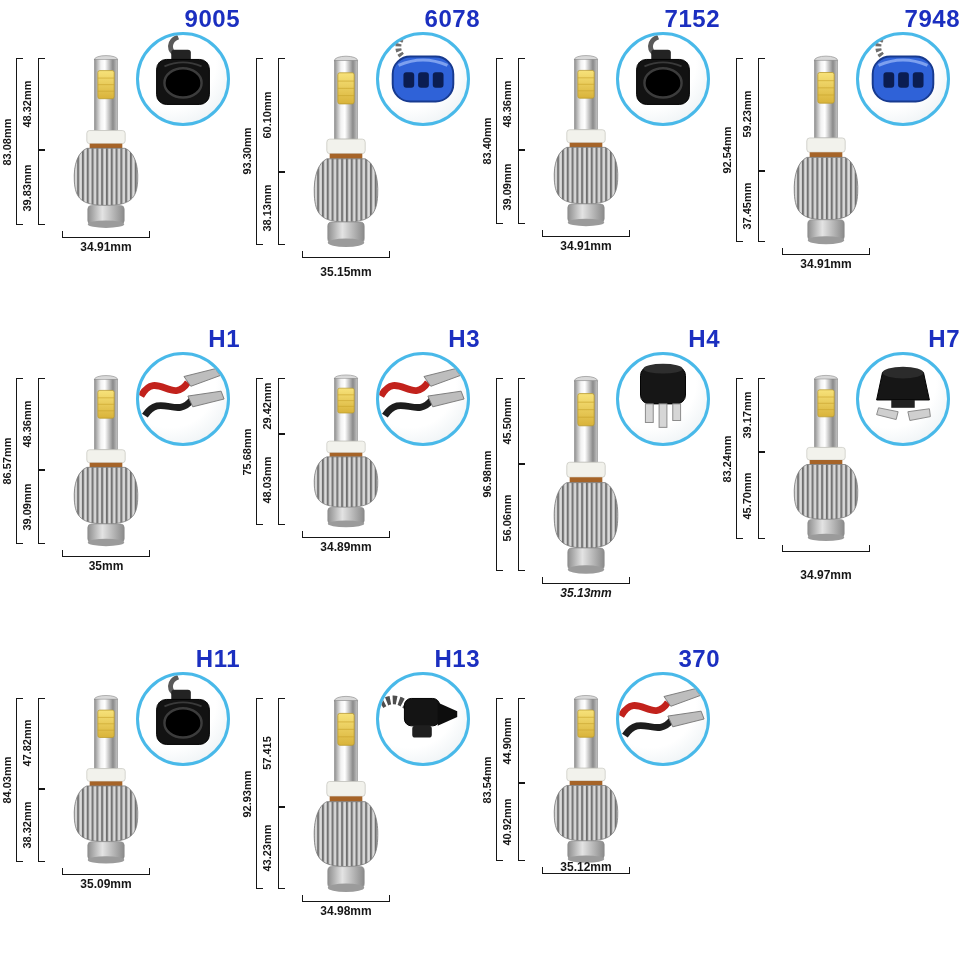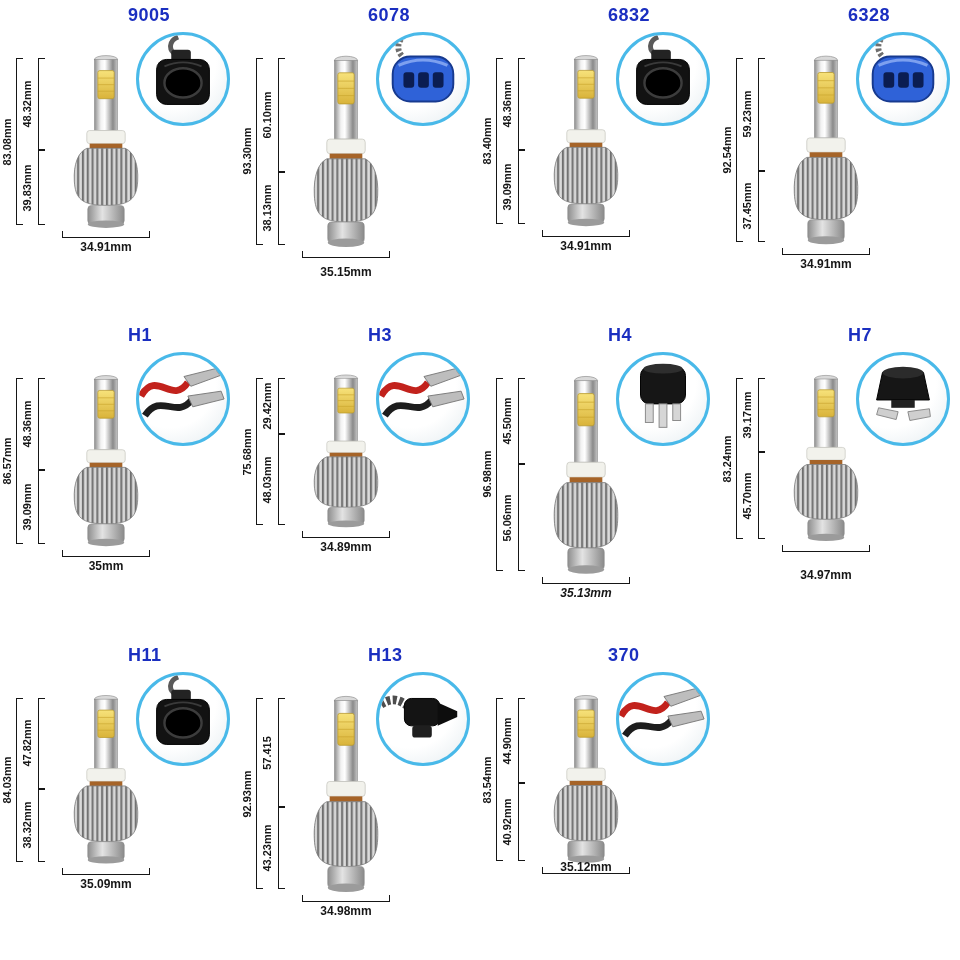--- a/index.html
+++ b/index.html
@@ -13,21 +13,21 @@
     width:960px; height:960px;
     display:grid;
     grid-template-columns:repeat(4,240px);
     grid-template-rows:repeat(3,320px);
     background:#ffffff;
   }
   .cell { position:relative; }
 
   .title {
     position:absolute; top:5px; left:128px; width:112px;
-    text-align:left; font-size:18px; font-weight:700;
+    text-align:right; font-size:24px; font-weight:700;
     color:#1b2fc0; letter-spacing:.5px;
   }
 
   .circle {
     position:absolute; top:32px; left:136px; width:94px; height:94px;
     border:3px solid #49b9e9; border-radius:50%;
     background:radial-gradient(circle at 35% 30%, #ffffff 55%, #e3ebef 100%);
     overflow:hidden;
   }
   .conn { width:100%; height:100%; display:block; }
@@ -252,21 +252,21 @@
     <div class="vbr inner lo" style="top: 172.19px; height: 72.447px;">
       <span class="vlabel">38.13mm</span>
     </div>
 
     <div class="hbr" style="top: 250.637px;"></div>
     <div class="hlabel" style="top: 265px;">35.15mm</div>
   </div>
 
   <div class="cell" data-kind="socket-black">
 
-    <div class="title">6832</div>
+    <div class="title">7152</div>
 
     <div class="circle">
       <svg class="conn" viewBox="0 0 90 90">
         <g class="g-socket-black">
           <path d="M40 2 c-10 4 -10 14 -2 18" fill="none" stroke="#5a5a5a" stroke-width="5"></path>
           <rect x="33" y="15" width="20" height="12" rx="3" fill="#232323"></rect>
           <rect x="18" y="25" width="54" height="46" rx="10" fill="#121212" stroke="#000000"></rect>
           <path d="M26 32 q19 -8 38 0" fill="none" stroke="#3a3a3a" stroke-width="2"></path>
           <ellipse cx="45" cy="49" rx="19" ry="15" fill="#000000"></ellipse>
           <ellipse cx="45" cy="49" rx="19" ry="15" fill="none" stroke="#3c3c3c" stroke-width="2.5"></ellipse>
@@ -331,21 +331,21 @@
     <div class="vbr inner lo" style="top: 149.884px; height: 74.271px;">
       <span class="vlabel">39.09mm</span>
     </div>
 
     <div class="hbr" style="top: 230.155px;"></div>
     <div class="hlabel" style="top: 239.155px;">34.91mm</div>
   </div>
 
   <div class="cell" data-kind="socket-blue">
 
-    <div class="title">6328</div>
+    <div class="title">7948</div>
 
     <div class="circle">
       <svg class="conn" viewBox="0 0 90 90">
         <g class="g-socket-black">
           <path d="M40 2 c-10 4 -10 14 -2 18" fill="none" stroke="#5a5a5a" stroke-width="5"></path>
           <rect x="33" y="15" width="20" height="12" rx="3" fill="#232323"></rect>
           <rect x="18" y="25" width="54" height="46" rx="10" fill="#121212" stroke="#000000"></rect>
           <path d="M26 32 q19 -8 38 0" fill="none" stroke="#3a3a3a" stroke-width="2"></path>
           <ellipse cx="45" cy="49" rx="19" ry="15" fill="#000000"></ellipse>
           <ellipse cx="45" cy="49" rx="19" ry="15" fill="none" stroke="#3c3c3c" stroke-width="2.5"></ellipse>

